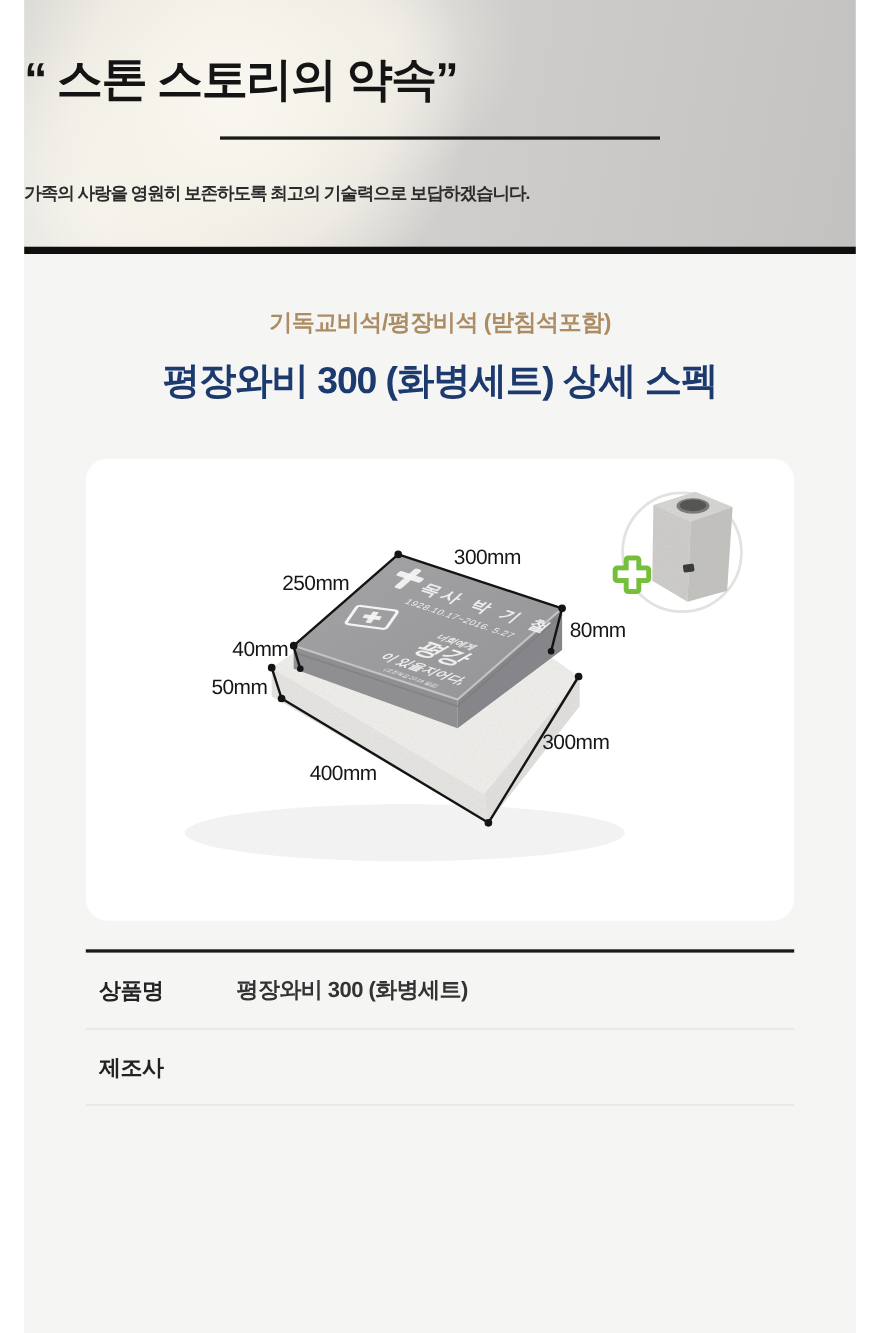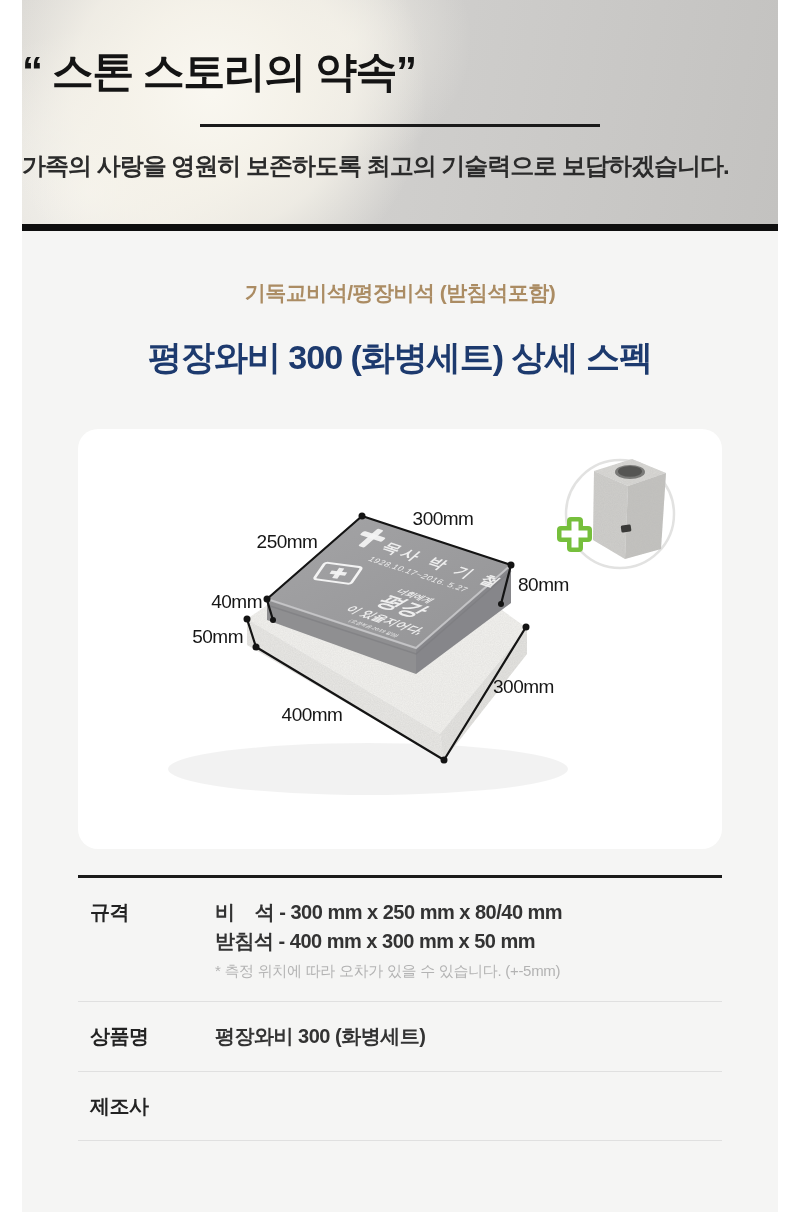--- a/index.html
+++ b/index.html
@@ -13,28 +13,28 @@
     height:224px; position:relative; overflow:hidden;
     background:
       radial-gradient(circle at 190px 90px, rgba(250,248,241,0.98) 0px, rgba(246,243,234,0.95) 85px, rgba(246,243,234,0.75) 140px, rgba(246,243,234,0) 215px),
       radial-gradient(circle at 70px 190px, rgba(248,246,240,0.9) 0px, rgba(248,246,240,0.55) 80px, rgba(248,246,240,0) 160px),
       radial-gradient(circle at 330px 40px, rgba(244,241,233,0.7) 0px, rgba(244,241,233,0) 120px),
       linear-gradient(100deg, #dbd9d5 0%, #d1d0ce 45%, #c3c2c0 100%);
   }
   .hero-inner { position:relative; z-index:2; padding-top:44px; text-align:left; }
   .hero-title { font-size:42px; font-weight:800; color:#141414; letter-spacing:-1.5px; }
   .hero-underline { width:400px; height:3px; background:#1a1a1a; margin:24px auto 0; }
-  .hero-subtitle { margin-top:23px; font-size:24px; font-weight:600; color:#2b2b2b; letter-spacing:-1px; }
+  .hero-subtitle { margin-top:39px; font-size:16px; font-weight:600; color:#2b2b2b; letter-spacing:-1px; }
 
   .black-band { height:7px; background:#0e0e0e; }
 
   
   .section { height:981px; background:#f5f5f4; padding-top:48px; }
   .category { text-align:center; font-size:21px; font-weight:700; color:#ab8c63; letter-spacing:-0.5px; }
-  .spec-title { text-align:center; margin-top:28px; font-size:34px; font-weight:800; color:#1d3a6e; letter-spacing:-1px; }
+  .spec-title { text-align:center; margin-top:16px; font-size:34px; font-weight:800; color:#1d3a6e; letter-spacing:-1px; }
 
   
   .card { width:644px; height:420px; margin:48px auto 0; background:#ffffff; border-radius:20px; position:relative; }
   .card svg { display:block; }
   .dim-label { font-size:19px; font-weight:500; fill:#161616; letter-spacing:-0.5px; }
   .engrave { fill:#f3f3f3; opacity:0.95; }
 
   
   .spec-table { width:644px; margin:26px auto 0; border-top:3px solid #1a1a1a; }
   .spec-row { display:flex; border-bottom:1px solid #e0e0e0; padding:20px 0 20px 12px; align-items:flex-start; }
@@ -162,28 +162,20 @@
               <rect x="479" y="97" width="35" height="16" rx="4" fill="#76bf3c"></rect>
               <rect x="493.5" y="92.5" width="7" height="26" fill="#ffffff"></rect>
               <rect x="483.5" y="101.5" width="26" height="7" fill="#ffffff"></rect>
             </g>
           </g>
         </svg>
       </div>
 
       <div class="spec-table">
         <div class="spec-row">
-          <div class="spec-label">규격</div>
-          <div>
-            <div class="spec-value">비    석 - 300 mm x 250 mm x 80/40 mm</div>
-            <div class="spec-value">받침석 - 400 mm x 300 mm x 50 mm</div>
-            <div class="spec-note">* 측정 위치에 따라 오차가 있을 수 있습니다. (+-5mm)</div>
-          </div>
-        </div>
-        <div class="spec-row">
           <div class="spec-label">상품명</div>
           <div class="spec-value">평장와비 300 (화병세트)</div>
         </div>
         <div class="spec-row">
           <div class="spec-label">제조사</div>
         </div>
       </div>
 
     </div>
   </div>

